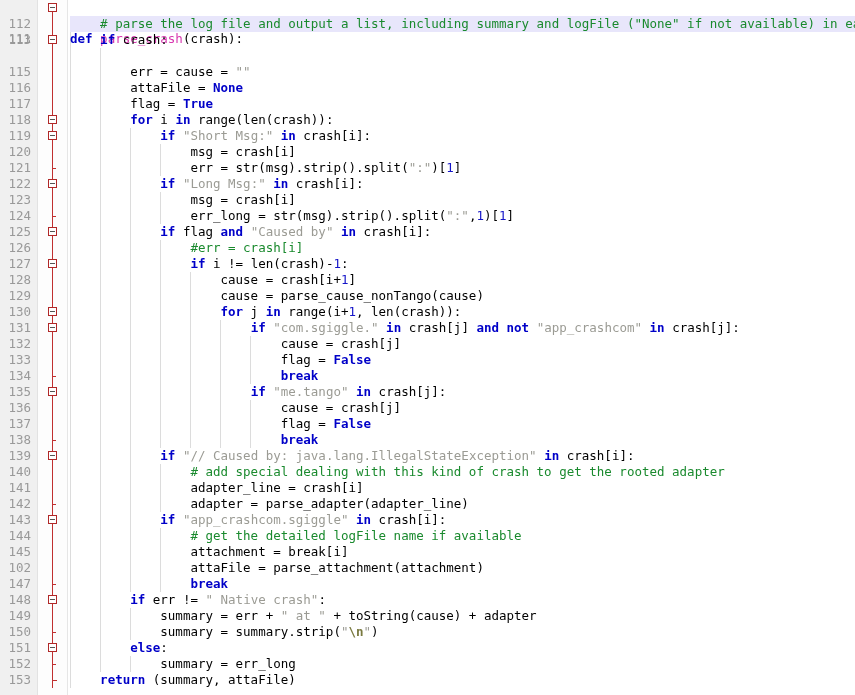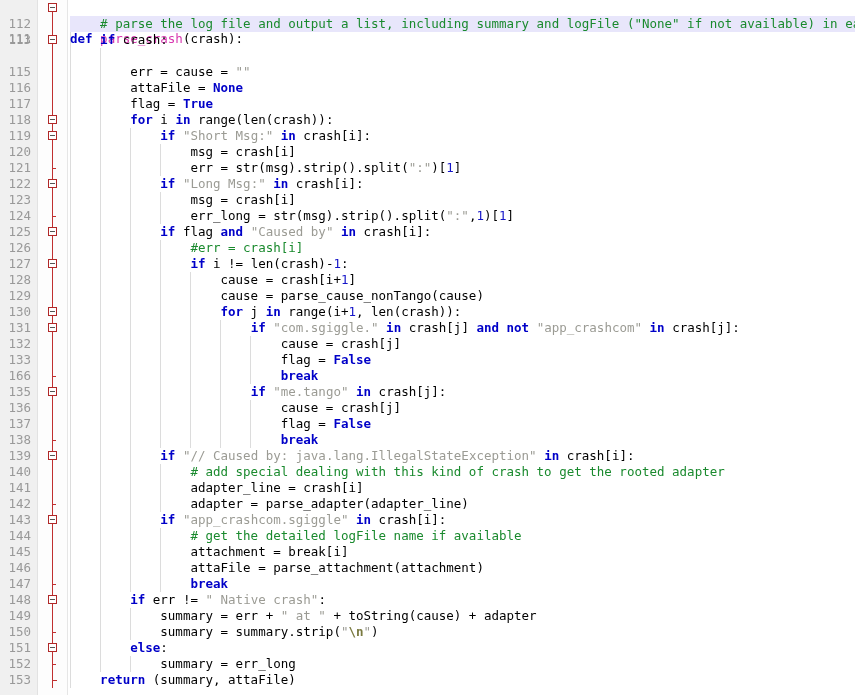--- a/index.html
+++ b/index.html
@@ -338,33 +338,33 @@
       <div class="line" style="position: absolute; left: 0px; top: 208px; width: 855px;"><span class="lnum">124</span><span class="ltext"><span class="t-plain">                err_long = str(msg).strip().split(</span><span class="t-str">":"</span><span class="t-plain">,</span><span class="t-num">1</span><span class="t-plain">)[</span><span class="t-num">1</span><span class="t-plain">]</span></span></div>
       <div class="line" style="position: absolute; left: 0px; top: 224px; width: 855px;"><span class="lnum">125</span><span class="ltext"><span class="t-plain">            </span><span class="t-kw">if</span><span class="t-plain"> flag </span><span class="t-kw">and</span><span class="t-plain"> </span><span class="t-str">"Caused by"</span><span class="t-plain"> </span><span class="t-kw">in</span><span class="t-plain"> crash[i]:</span></span></div>
       <div class="line" style="position: absolute; left: 0px; top: 240px; width: 855px;"><span class="lnum">126</span><span class="ltext"><span class="t-com">                #err = crash[i]</span></span></div>
       <div class="line" style="position: absolute; left: 0px; top: 256px; width: 855px;"><span class="lnum">127</span><span class="ltext"><span class="t-plain">                </span><span class="t-kw">if</span><span class="t-plain"> i != len(crash)-</span><span class="t-num">1</span><span class="t-plain">:</span></span></div>
       <div class="line" style="position: absolute; left: 0px; top: 272px; width: 855px;"><span class="lnum">128</span><span class="ltext"><span class="t-plain">                    cause = crash[i+</span><span class="t-num">1</span><span class="t-plain">]</span></span></div>
       <div class="line" style="position: absolute; left: 0px; top: 288px; width: 855px;"><span class="lnum">129</span><span class="ltext"><span class="t-plain">                    cause = parse_cause_nonTango(cause)</span></span></div>
       <div class="line" style="position: absolute; left: 0px; top: 304px; width: 855px;"><span class="lnum">130</span><span class="ltext"><span class="t-plain">                    </span><span class="t-kw">for</span><span class="t-plain"> j </span><span class="t-kw">in</span><span class="t-plain"> range(i+</span><span class="t-num">1</span><span class="t-plain">, len(crash)):</span></span></div>
       <div class="line" style="position: absolute; left: 0px; top: 320px; width: 855px;"><span class="lnum">131</span><span class="ltext"><span class="t-plain">                        </span><span class="t-kw">if</span><span class="t-plain"> </span><span class="t-str">"com.sgiggle."</span><span class="t-plain"> </span><span class="t-kw">in</span><span class="t-plain"> crash[j] </span><span class="t-kw">and</span><span class="t-plain"> </span><span class="t-kw">not</span><span class="t-plain"> </span><span class="t-str">"app_crashcom"</span><span class="t-plain"> </span><span class="t-kw">in</span><span class="t-plain"> crash[j]:</span></span></div>
       <div class="line" style="position: absolute; left: 0px; top: 336px; width: 855px;"><span class="lnum">132</span><span class="ltext"><span class="t-plain">                            cause = crash[j]</span></span></div>
       <div class="line" style="position: absolute; left: 0px; top: 352px; width: 855px;"><span class="lnum">133</span><span class="ltext"><span class="t-plain">                            flag = </span><span class="t-kw">False</span></span></div>
-      <div class="line" style="position: absolute; left: 0px; top: 368px; width: 855px;"><span class="lnum">166</span><span class="ltext"><span class="t-plain">                            </span><span class="t-kw">break</span></span></div>
+      <div class="line" style="position: absolute; left: 0px; top: 368px; width: 855px;"><span class="lnum">134</span><span class="ltext"><span class="t-plain">                            </span><span class="t-kw">break</span></span></div>
       <div class="line" style="position: absolute; left: 0px; top: 384px; width: 855px;"><span class="lnum">135</span><span class="ltext"><span class="t-plain">                        </span><span class="t-kw">if</span><span class="t-plain"> </span><span class="t-str">"me.tango"</span><span class="t-plain"> </span><span class="t-kw">in</span><span class="t-plain"> crash[j]:</span></span></div>
       <div class="line" style="position: absolute; left: 0px; top: 400px; width: 786px;"><span class="lnum">136</span><span class="ltext"><span class="t-plain">                            cause = crash[j]</span></span></div>
       <div class="line" style="position: absolute; left: 0px; top: 416px; width: 855px;"><span class="lnum">137</span><span class="ltext"><span class="t-plain">                            flag = </span><span class="t-kw">False</span></span></div>
       <div class="line" style="position: absolute; left: 0px; top: 432px; width: 855px;"><span class="lnum">138</span><span class="ltext"><span class="t-plain">                            </span><span class="t-kw">break</span></span></div>
       <div class="line" style="position: absolute; left: 0px; top: 448px; width: 855px;"><span class="lnum">139</span><span class="ltext"><span class="t-plain">            </span><span class="t-kw">if</span><span class="t-plain"> </span><span class="t-str">"// Caused by: java.lang.IllegalStateException"</span><span class="t-plain"> </span><span class="t-kw">in</span><span class="t-plain"> crash[i]:</span></span></div>
       <div class="line" style="position: absolute; left: 0px; top: 464px; width: 855px;"><span class="lnum">140</span><span class="ltext"><span class="t-com">                # add special dealing with this kind of crash to get the rooted adapter</span></span></div>
       <div class="line" style="position: absolute; left: 0px; top: 480px; width: 855px;"><span class="lnum">141</span><span class="ltext"><span class="t-plain">                adapter_line = crash[i]</span></span></div>
       <div class="line" style="position: absolute; left: 0px; top: 496px; width: 855px;"><span class="lnum">142</span><span class="ltext"><span class="t-plain">                adapter = parse_adapter(adapter_line)</span></span></div>
       <div class="line" style="position: absolute; left: 0px; top: 512px; width: 855px;"><span class="lnum">143</span><span class="ltext"><span class="t-plain">            </span><span class="t-kw">if</span><span class="t-plain"> </span><span class="t-str">"app_crashcom.sgiggle"</span><span class="t-plain"> </span><span class="t-kw">in</span><span class="t-plain"> crash[i]:</span></span></div>
       <div class="line" style="position: absolute; left: 0px; top: 528px; width: 855px;"><span class="lnum">144</span><span class="ltext"><span class="t-com">                # get the detailed logFile name if available</span></span></div>
       <div class="line" style="position: absolute; left: 0px; top: 544px; width: 855px; padding-left: 12px;"><span class="lnum">145</span><span class="ltext"><span class="t-plain">                attachment = break[i]</span></span></div>
-      <div class="line" style="position: absolute; left: 0px; top: 560px; width: 855px;"><span class="lnum">146</span><span class="ltext"><span class="t-plain">                attaFile = parse_attachment(attachment)</span></span></div>
+      <div class="line" style="position: absolute; left: 0px; top: 560px; width: 855px;"><span class="lnum">102</span><span class="ltext"><span class="t-plain">                attaFile = parse_attachment(attachment)</span></span></div>
       <div class="line" style="position: absolute; left: 0px; top: 576px; width: 855px;"><span class="lnum">147</span><span class="ltext"><span class="t-plain">                </span><span class="t-kw">break</span></span></div>
       <div class="line" style="position: absolute; left: 0px; top: 592px; width: 855px;"><span class="lnum">148</span><span class="ltext"><span class="t-plain">        </span><span class="t-kw">if</span><span class="t-plain"> err != </span><span class="t-str">" Native crash"</span><span class="t-plain">:</span></span></div>
       <div class="line" style="position: absolute; left: 0px; top: 608px; width: 855px;"><span class="lnum">149</span><span class="ltext"><span class="t-plain">            summary = err + </span><span class="t-str">" at "</span><span class="t-plain"> + toString(cause) + adapter</span></span></div>
       <div class="line" style="position: absolute; left: 0px; top: 624px; width: 855px;"><span class="lnum">150</span><span class="ltext"><span class="t-plain">            summary = summary.strip(</span><span class="t-str">"</span><span class="t-esc">\n</span><span class="t-str">"</span><span class="t-plain">)</span></span></div>
       <div class="line" style="position: absolute; left: 0px; top: 640px; width: 855px;"><span class="lnum">151</span><span class="ltext"><span class="t-plain">        </span><span class="t-kw">else</span><span class="t-plain">:</span></span></div>
       <div class="line" style="position: absolute; left: 0px; top: 656px; width: 855px;"><span class="lnum">152</span><span class="ltext"><span class="t-plain">            summary = err_long</span></span></div>
       <div class="line" style="position: absolute; left: 0px; top: 672px; width: 855px;"><span class="lnum">153</span><span class="ltext"><span class="t-plain">    </span><span class="t-kw">return</span><span class="t-plain"> (summary, attaFile)</span></span></div>
     </div>
 </div>
 

